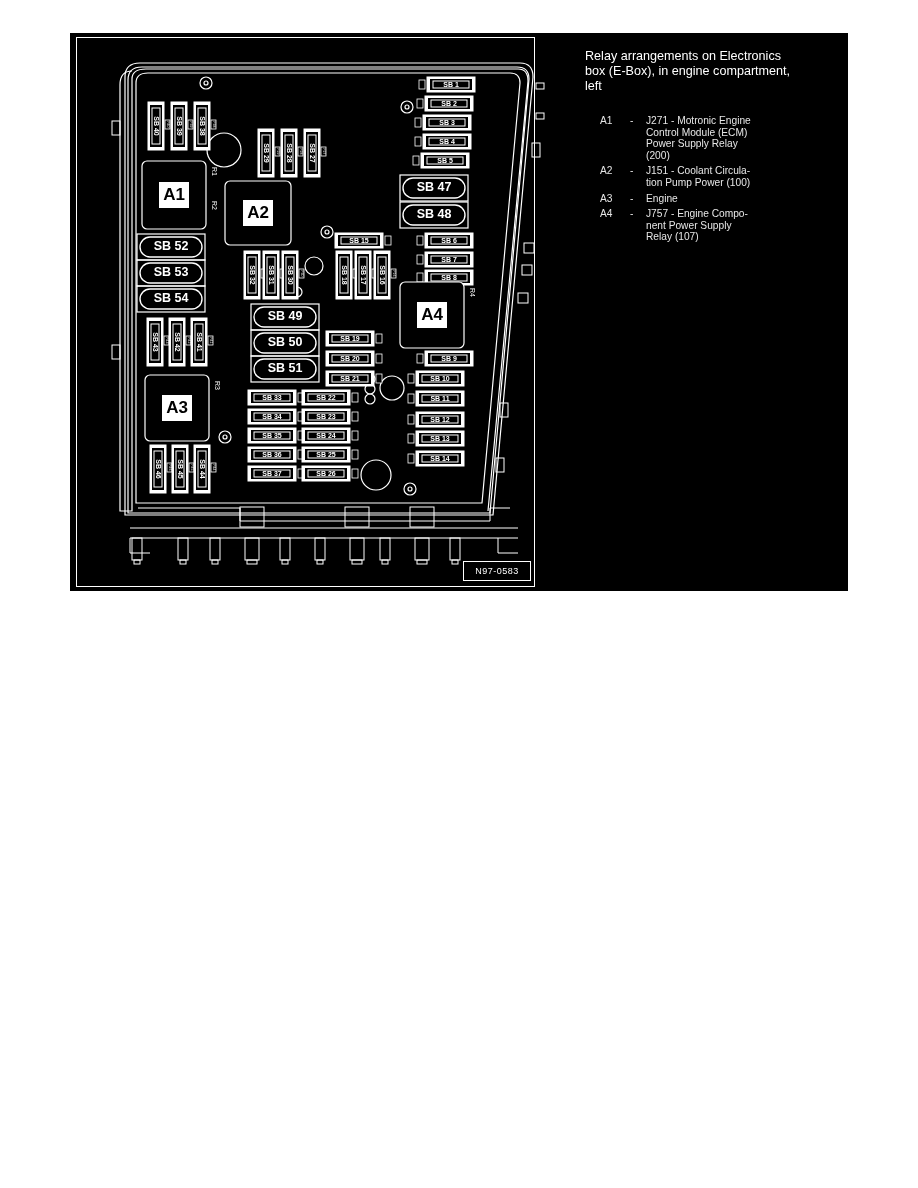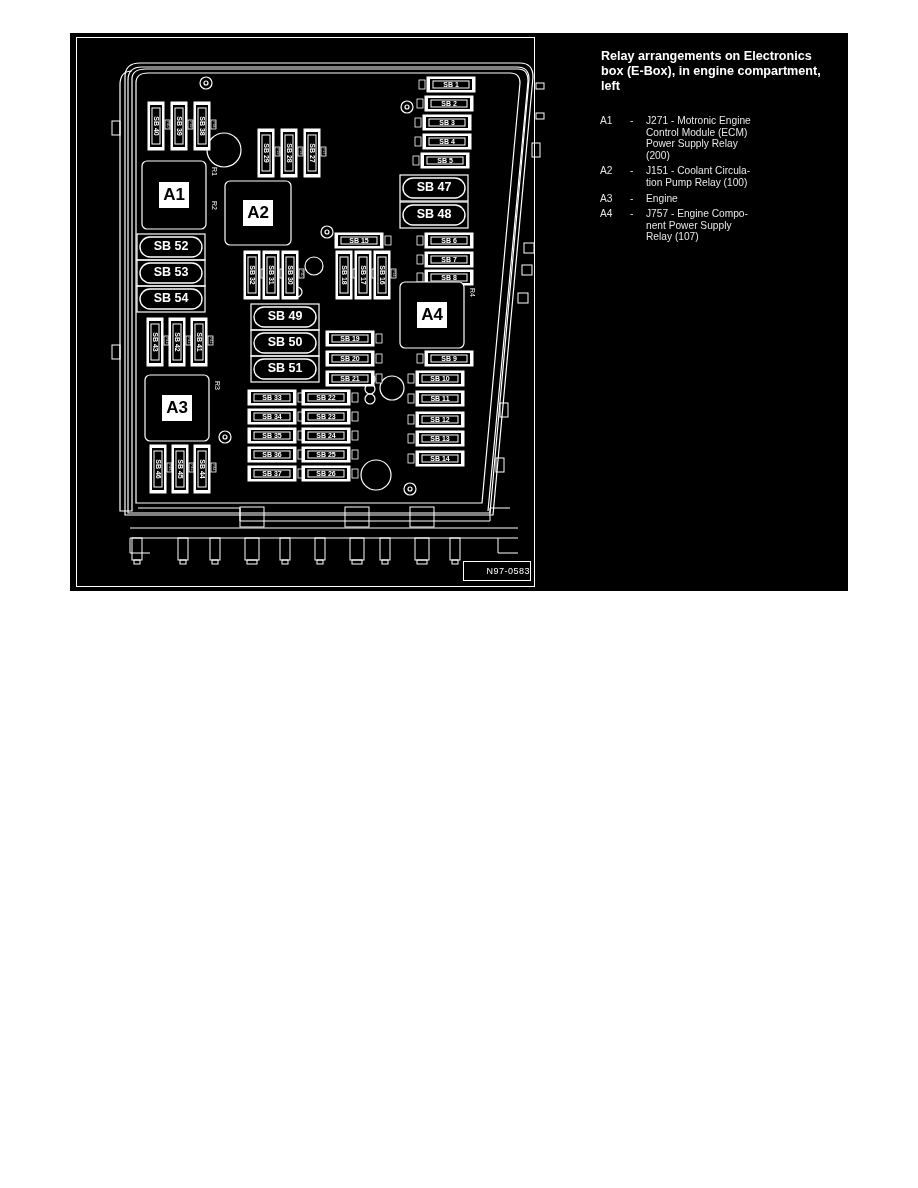--- a/index.html
+++ b/index.html
@@ -2,28 +2,28 @@
 <html><head>
 <meta charset="utf-8">
 <style>
   html, body { margin: 0; padding: 0; background: #ffffff; }
   body { width: 918px; height: 1188px; position: relative; overflow: hidden;
          font-family: "Liberation Sans", sans-serif; }
   #figure { position: absolute; left: 70px; top: 33px; width: 778px; height: 558px;
             background: #000; }
   #diagram { position: absolute; left: 0; top: 0; width: 778px; height: 558px; }
   #legend { position: absolute; left: 515px; top: 16px; width: 260px; color: #fff; }
-  .legend-title { font-weight: bold; font-size: 12.6px; line-height: 15px; margin: 0 0 21px 16px; }
+  .legend-title { font-weight: normal; font-size: 12.6px; line-height: 15px; margin: 0 0 21px 0; }
   .legend-row { display: flex; font-size: 10.2px; line-height: 11.6px; margin-bottom: 4px; color: #e6e6e6; }
   .legend-key { width: 30px; flex: none; margin-left: 15px; }
   .legend-dash { width: 16px; flex: none; }
   .legend-text { width: 130px; white-space: pre-line; }
   #ref-box { position: absolute; left: 393px; top: 528px; width: 66px; height: 18px;
              border: 1px solid #fff; color: #fff; font-size: 9px; line-height: 18px;
-             text-align: right; letter-spacing: 0.5px; }
+             text-align: center; letter-spacing: 0.5px; }
   #divider { position: absolute; left: 464px; top: 4px; width: 1px; height: 550px; background: #fff; }
   #frame { position: absolute; left: 6px; top: 4px; width: 458px; height: 550px;
            border: 1px solid #fff; border-right: none; box-sizing: border-box; }
   svg text { font-family: "Liberation Sans", sans-serif; }
 </style>
 </head>
 <body>
 
 <div id="figure">
   <div id="frame"></div>
@@ -530,21 +530,21 @@
       <span class="legend-dash">-</span>
       <span class="legend-text">J271 - Motronic Engine
 Control Module (ECM)
 Power Supply Relay
 (200)</span>
     </div>
     <div class="legend-row">
       <span class="legend-key">A2</span>
       <span class="legend-dash">-</span>
       <span class="legend-text">J151 - Coolant Circula-
-tion Pump Relay  (100)</span>
+tion Pump Power  (100)</span>
     </div>
     <div class="legend-row">
       <span class="legend-key">A3</span>
       <span class="legend-dash">-</span>
       <span class="legend-text">Engine</span>
     </div>
     <div class="legend-row">
       <span class="legend-key">A4</span>
       <span class="legend-dash">-</span>
       <span class="legend-text">J757 - Engine Compo-

